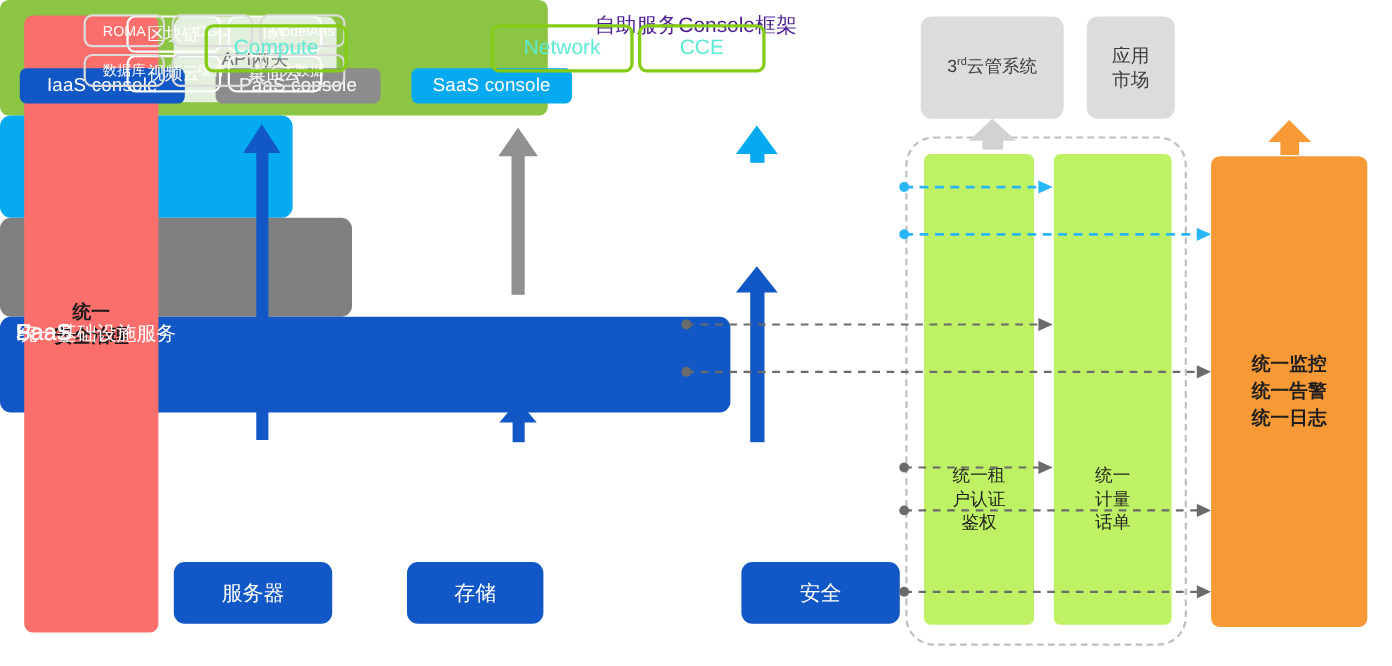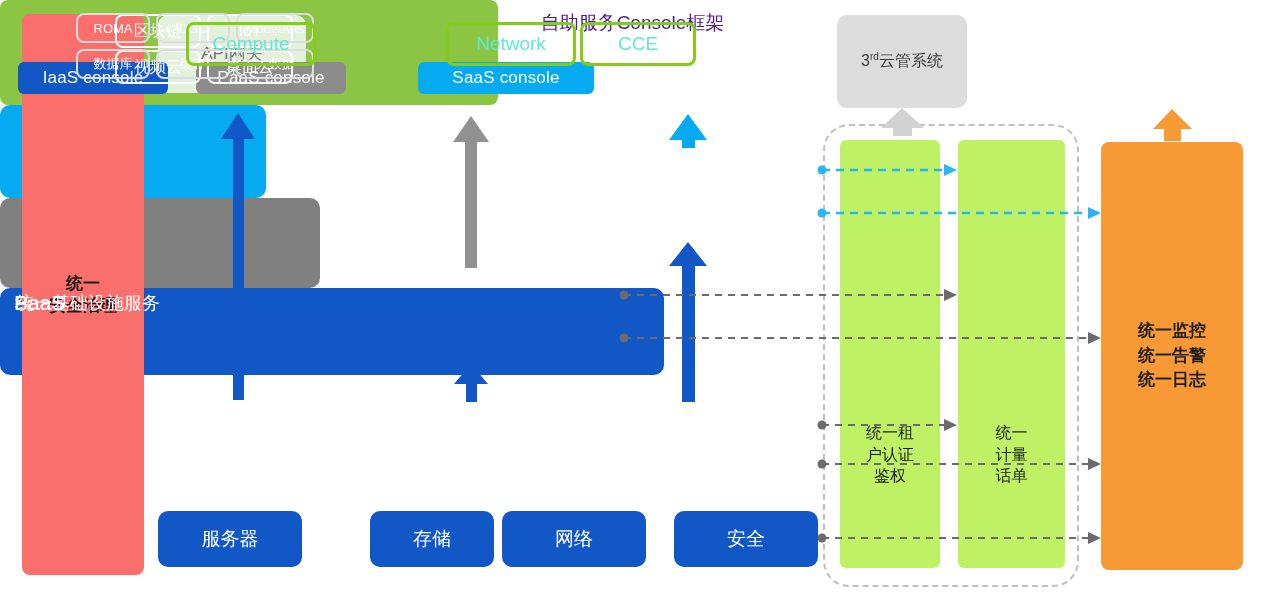--- a/index.html
+++ b/index.html
@@ -12,21 +12,21 @@
 
   
   #api-gateway{left:158px;top:15px;width:148px;height:78px;background:#e3f0dd;border-radius:10px;color:#737373;font-size:17px;}
 
   
   #console-frame{left:322px;top:15px;width:498px;height:105px;background:#8cc544;border-radius:8px;}
   #console-title{position:absolute;left:0;top:10px;width:100%;text-align:center;color:#4c1d95;font-size:19px;font-weight:400;}
   .console-chip{position:absolute;top:62px;height:32px;border-radius:6px;display:flex;align-items:center;justify-content:center;color:#fff;font-size:17px;letter-spacing:.2px;}
   #chip-iaas{left:18px;width:150px;background:#1257c6;}
   #chip-paas{left:196px;width:150px;background:#8c8c8c;}
-  #chip-saas{left:374px;width:176px;background:#06aaf0;margin-left:44px;}
+  #chip-saas{left:374px;width:146px;background:#06aaf0;}
 
   
   #third-cloud{left:837px;top:15px;width:130px;height:93px;background:#dcdcdc;border-radius:10px;color:#3c3c3c;font-size:16px;}
   #third-cloud sup{font-size:10px;vertical-align:super;}
   #app-market{left:988px;top:15px;width:80px;height:93px;background:#dcdcdc;border-radius:10px;color:#3c3c3c;font-size:17px;}
 
   
   #ops-platform{left:1101px;top:15px;width:142px;height:93px;background:#f79a35;border-radius:10px;color:#262626;font-size:16px;}
 
   
@@ -99,20 +99,26 @@
     <div id="console-title">自助服务Console框架</div>
     <div class="console-chip" id="chip-iaas">IaaS console</div>
     <div class="console-chip" id="chip-paas">PaaS console</div>
     <div class="console-chip" id="chip-saas">SaaS console</div>
   </div>
 
   <div class="box" id="third-cloud">
     <span><span>3</span><sup>rd</sup><span>云管系统</span></span>
   </div>
 
+  <div class="box" id="app-market">
+    <div>
+      <div>应用</div>
+      <div>市场</div>
+    </div>
+  </div>
 
 
   <div id="saas-block">
     <div id="saas-label">SaaS</div>
     <div class="saas-chip" id="saas-blockchain">区块链</div>
     <div class="saas-chip" id="saas-iot">IoT</div>
     <div class="saas-chip" id="saas-video">视频云</div>
     <div class="saas-chip" id="saas-desktop">桌面云</div>
   </div>
 
@@ -128,21 +134,20 @@
 
   <div id="iaas-bar">
     <div id="iaas-label">统一基础设施服务</div>
     <div class="iaas-chip" id="iaas-compute">Compute</div>
     <div class="iaas-chip" id="iaas-network">Network</div>
     <div class="iaas-chip" id="iaas-cce">CCE</div>
   </div>
 
   <div class="bottom-box" id="bottom-server">服务器</div>
   <div class="bottom-box" id="bottom-storage">存储</div>
-  <div class="bottom-box" id="bottom-network">网络</div>
   <div class="bottom-box" id="bottom-security">安全</div>
 
   <div id="dashed-container"></div>
 
   <div class="grey-col" id="col-auth">
     <div class="col-text" id="col-auth-text">
       <div>统一租</div>
       <div>户认证</div>
       <div>鉴权</div>
     </div>

